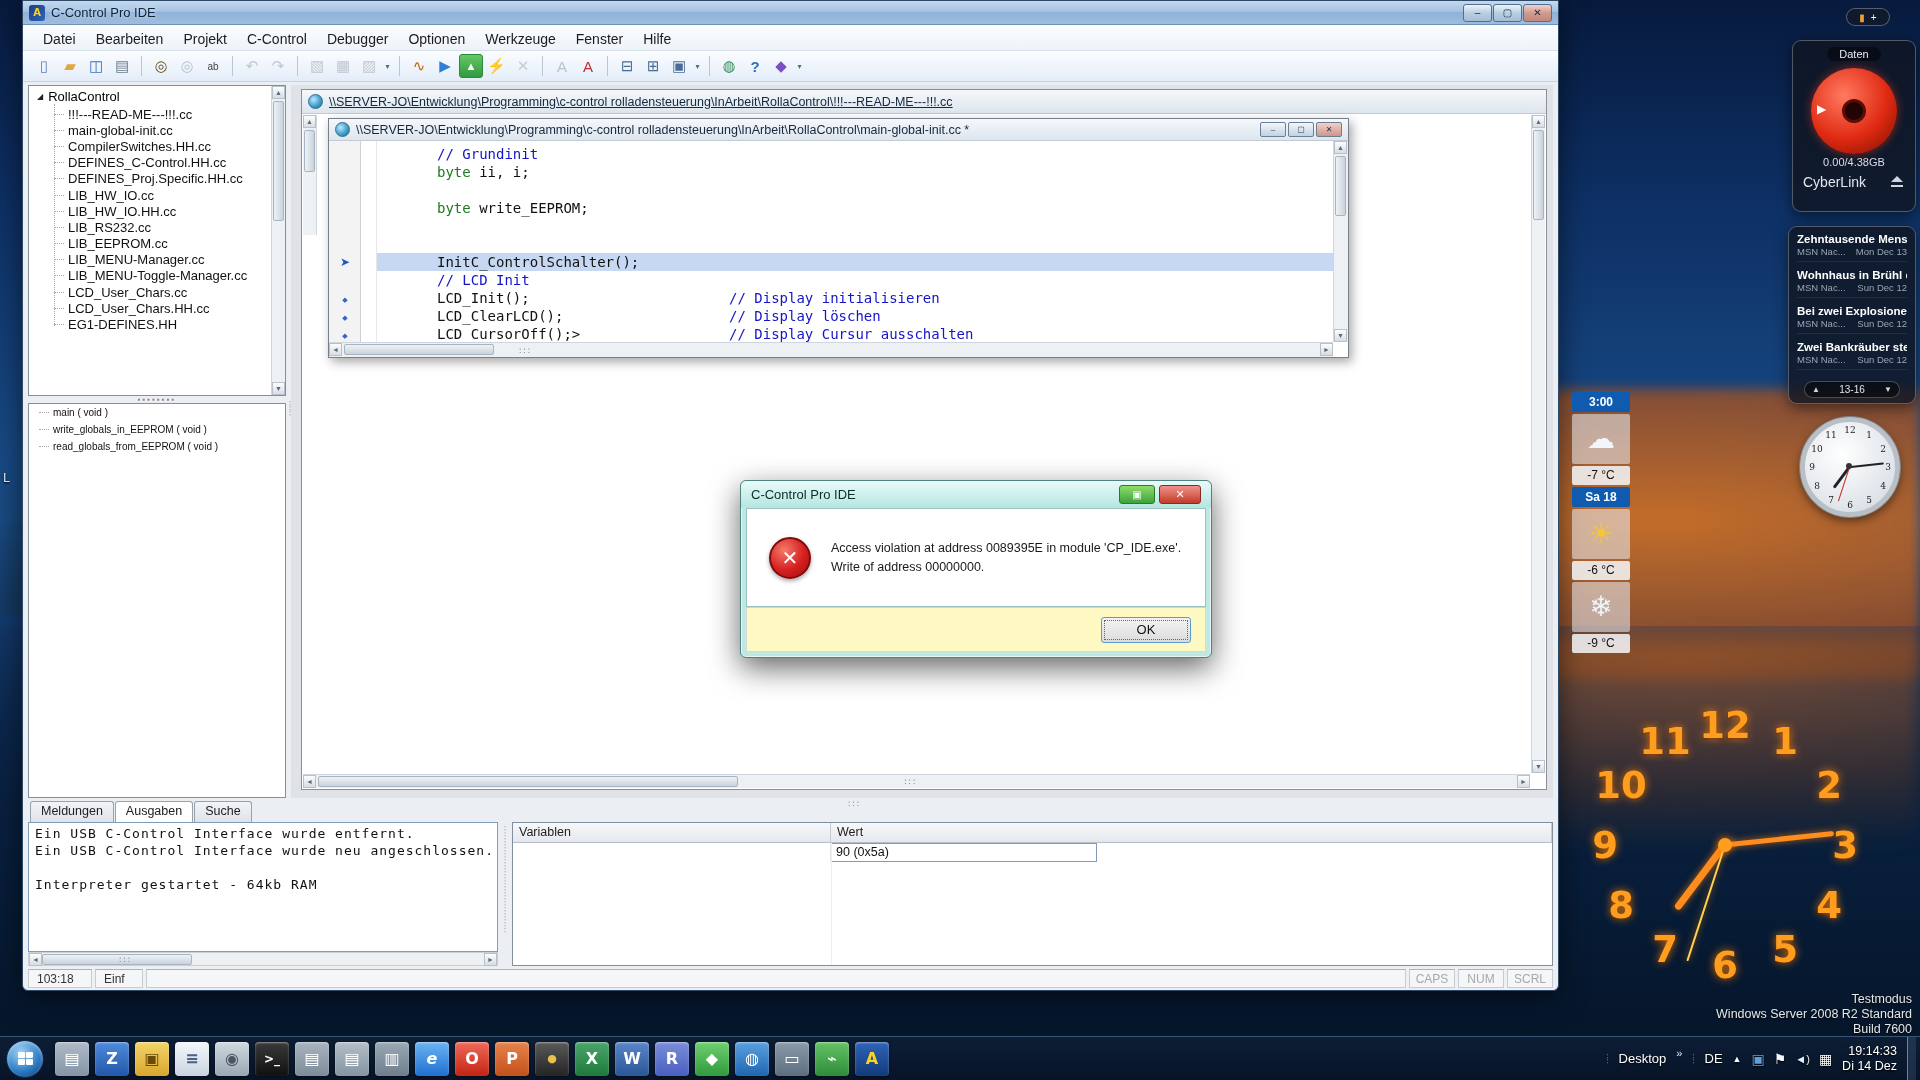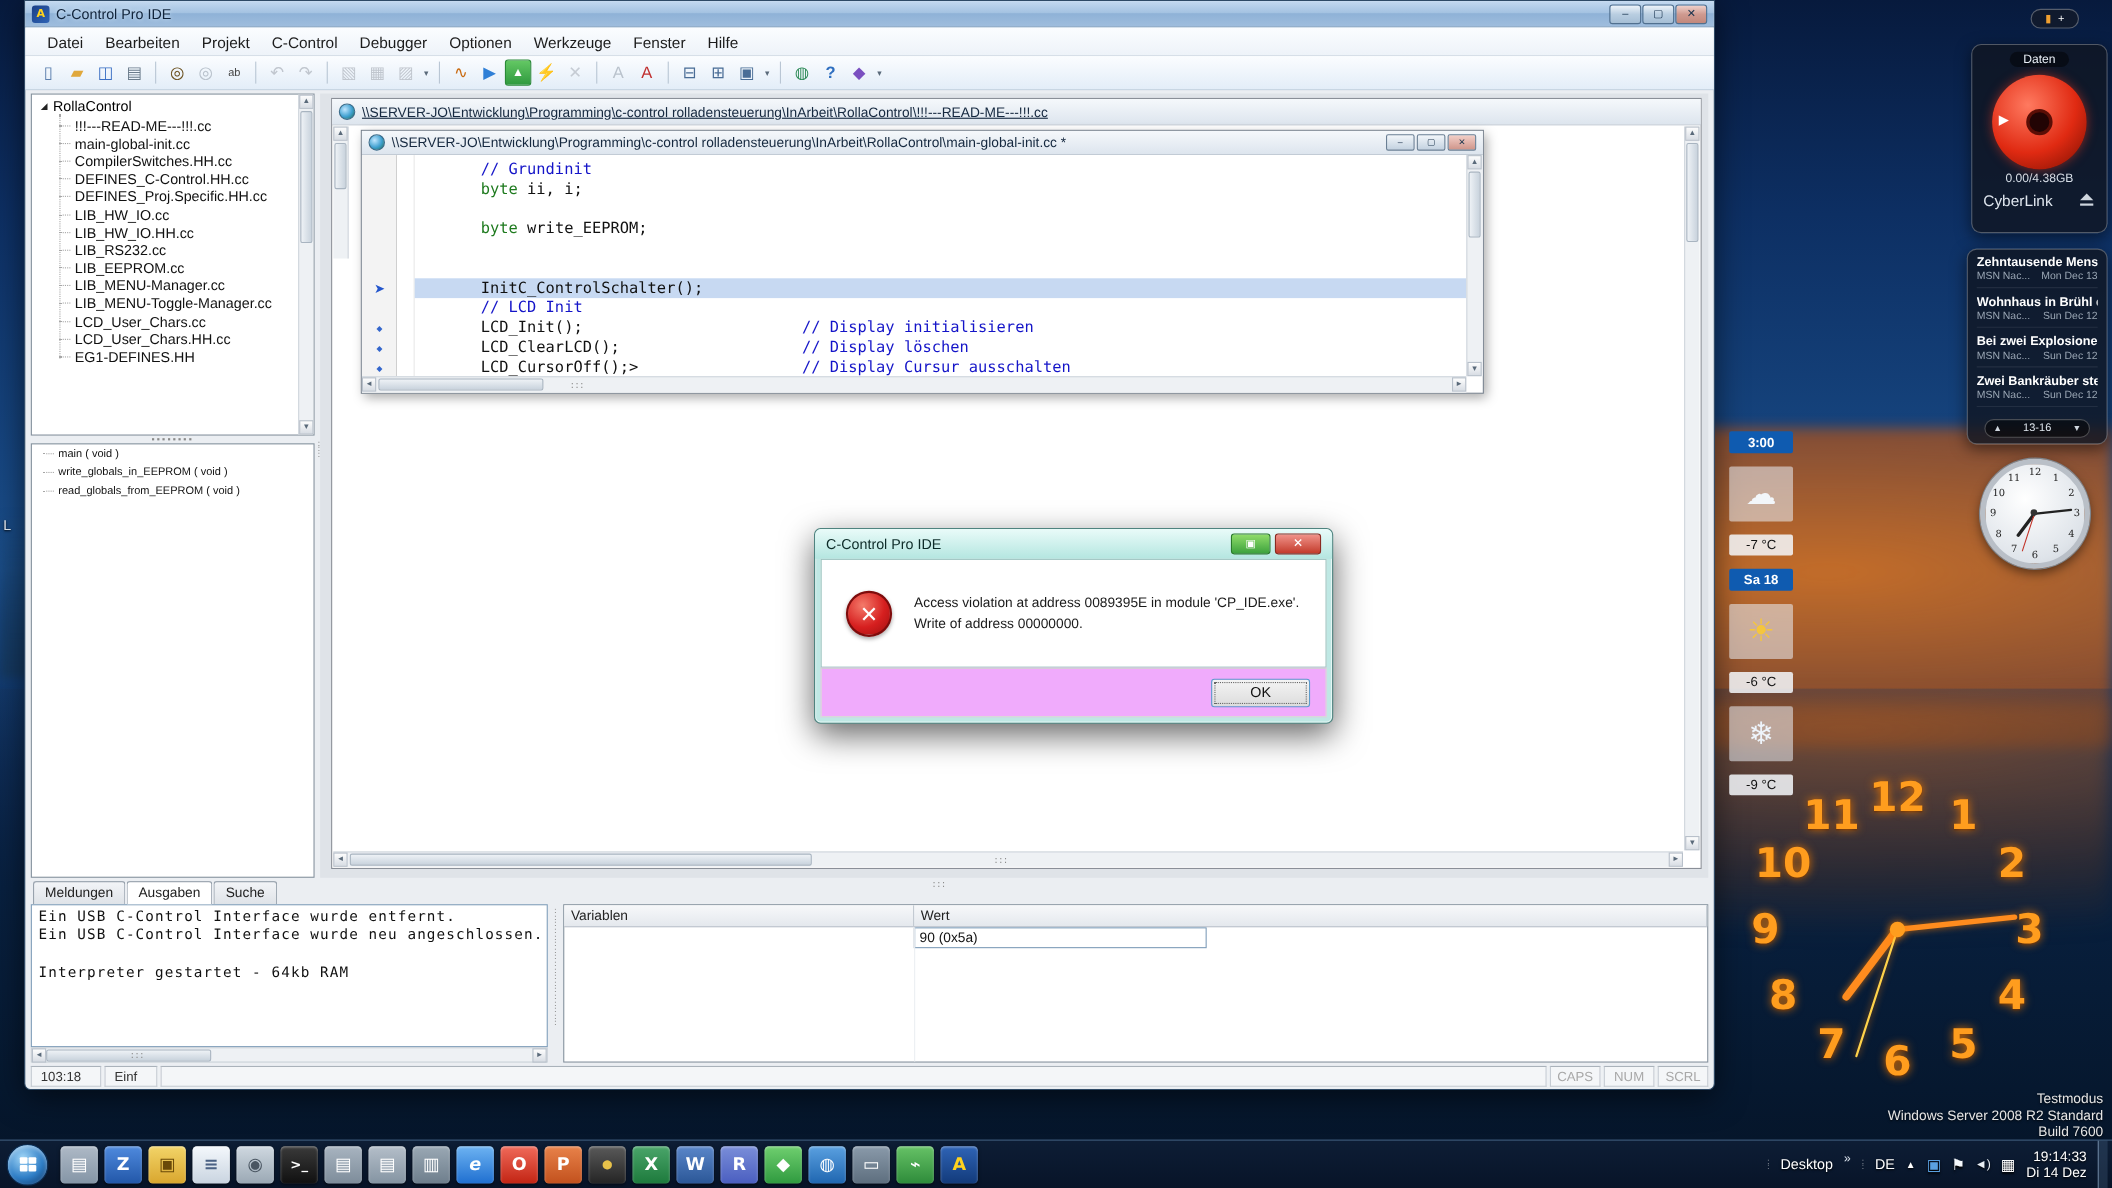--- a/index.html
+++ b/index.html
@@ -114,21 +114,21 @@
 
   
   #dialog{position:absolute;left:740px;top:480px;width:472px;height:178px;border-radius:6px;background:#bfe8e4;border:1px solid #4f837f;box-shadow:0 10px 30px rgba(0,0,0,.6),inset 0 0 0 1px rgba(255,255,255,.6);z-index:50}
   .dtitle{height:27px;display:flex;align-items:center;padding:0 10px;background:linear-gradient(180deg,#e9fbf9,#b4e6e0);border-radius:6px 6px 0 0;font-size:13px;color:#0d2b28}
   .dbtns{margin-left:auto;display:flex;gap:4px}
   .dbtn-green{width:36px;height:19px;border:1px solid #2a7a2a;border-radius:3px;background:linear-gradient(180deg,#8fdc6a,#3da23d);color:#fff;font-size:10px;line-height:17px;text-align:center}
   .dbtn-close{width:42px;height:19px;border:1px solid #8a2a22;border-radius:3px;background:linear-gradient(180deg,#f0938a,#c33b2b);color:#fff;font-size:11px;line-height:17px;text-align:center}
   .dbody{position:absolute;left:5px;right:5px;top:27px;height:99px;background:#fff;border:1px solid #9cc3bf;display:flex;align-items:center;padding:0 22px;gap:20px}
   .err-ico{width:42px;height:42px;flex:none;border-radius:50%;background:radial-gradient(circle at 35% 30%,#f47a6a,#d61f1f 55%,#9e0f0f);border:2px solid #7e0c0c;color:#fff;font:bold 20px/38px "DejaVu Sans",sans-serif;text-align:center;box-shadow:0 2px 4px rgba(0,0,0,.35)}
   .dmsg{font-size:12.5px;color:#1a1a1a;line-height:19px;max-width:382px}
-  .dfoot{position:absolute;left:5px;right:5px;bottom:5px;top:126px;background:#f0abfc;border:1px solid #d8dcd8;border-top-color:#cfd3cf;display:flex;align-items:center;justify-content:flex-end;padding-right:14px}
+  .dfoot{position:absolute;left:5px;right:5px;bottom:5px;top:126px;background:#fef9c3;border:1px solid #d8dcd8;border-top-color:#cfd3cf;display:flex;align-items:center;justify-content:flex-end;padding-right:14px}
   .okbtn{width:90px;height:26px;border:1px solid #5c9ccc;border-radius:3px;background:linear-gradient(180deg,#f4f4f4,#dcdcdc);font-size:13px;color:#111;text-align:center;line-height:24px;outline:1px dotted #666;outline-offset:-4px}
 
   
   .gadget{position:absolute;background:rgba(16,22,34,.82);border:1px solid rgba(255,255,255,.28);border-radius:9px;box-shadow:0 4px 14px rgba(0,0,0,.5)}
   #g-cd{left:1792px;top:40px;width:124px;height:172px;text-align:center}
   .g-label{display:inline-block;margin-top:6px;padding:1px 12px;background:rgba(0,0,0,.45);border-radius:8px;color:#e8eef5;font-size:11px}
   .disc{position:relative;width:86px;height:86px;margin:6px auto 2px;border-radius:50%;background:radial-gradient(circle at 38% 32%,#ff7a60,#e02a12 55%,#8e1404 90%);box-shadow:0 0 10px rgba(255,60,30,.5)}
   .disc-hole{position:absolute;left:31px;top:31px;width:24px;height:24px;border-radius:50%;background:#220404;border:3px solid #5a0e06}
   .disc-mark{position:absolute;left:6px;top:34px;color:#fff;font-size:12px}
   .g-size{color:#d7dfe8;font-size:11px}
@@ -141,21 +141,21 @@
   .sc-orange{color:#f0a030}
 
   #g-news{left:1788px;top:226px;width:128px;height:178px;padding:6px 8px}
   .news-item{margin-bottom:7px}
   .news-title{color:#fff;font-weight:bold;font-size:11.5px;white-space:nowrap;overflow:hidden}
   .news-sub{display:flex;justify-content:space-between;color:#9aa6b4;font-size:9.5px;margin-top:1px;border-bottom:1px solid rgba(255,255,255,.08);padding-bottom:4px}
   .news-pager{position:absolute;left:50%;transform:translateX(-50%);bottom:5px;width:96px;height:17px;background:rgba(0,0,0,.5);border:1px solid rgba(255,255,255,.25);border-radius:9px;display:flex;align-items:center;justify-content:space-between;padding:0 7px;color:#dfe6ee;font-size:10px}
   .pg-arrow{font-size:8px;color:#cfd6de}
 
   #weather{position:absolute;left:1572px;top:392px;width:58px}
-  .wcell{margin-bottom:12px;text-align:center;border-radius:2px;overflow:hidden}
+  .wcell{margin-bottom:2px;text-align:center;border-radius:2px;overflow:hidden}
   .wcell[data-kind="hdr"]{background:#0f5bb0;color:#fff;font-size:12px;font-weight:bold;line-height:20px;height:20px}
   .wcell[data-kind="icon"]{background:rgba(235,241,248,.55);height:50px;line-height:50px;font-size:28px}
   .wcell[data-kind="temp"]{background:rgba(245,248,252,.85);color:#111;font-size:12px;line-height:19px;height:19px}
 
   #smallclock{position:absolute;left:1800px;top:417px;width:100px;height:100px;border-radius:50%;background:radial-gradient(circle at 40% 35%,#ffffff,#dfe4ea 70%,#c9cfd6);border:5px solid #b9bfc7;box-shadow:0 0 0 1px #7d848c,0 4px 10px rgba(0,0,0,.5)}
   .sn{position:absolute;transform:translate(-50%,-50%);font-size:9px;color:#222;font-family:"DejaVu Serif",serif}
   .s1{left:45px;top:8px}.s2{left:64px;top:13px}.s3{left:78px;top:27px}.s4{left:83px;top:45px}.s5{left:78px;top:64px}.s6{left:64px;top:78px}.s7{left:45px;top:83px}.s8{left:26px;top:78px}.s9{left:12px;top:64px}.s10{left:7px;top:45px}.s11{left:12px;top:27px}.s12{left:26px;top:13px}
   .hand{position:absolute;transform-origin:50% 100%;border-radius:2px;background:#222}
   .sh-hour{left:43px;top:19px;width:3px;height:26px;transform:rotate(217deg)}
   .sh-min{left:44px;top:11px;width:2px;height:34px;transform:rotate(84deg)}

